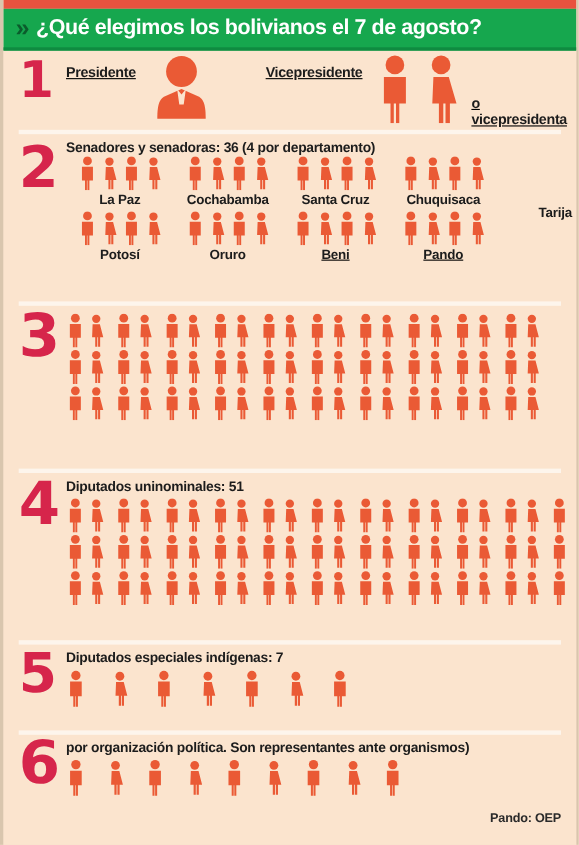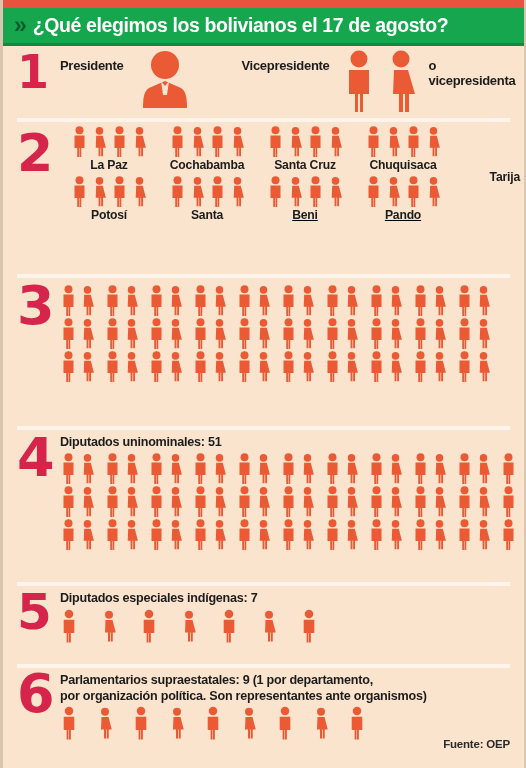--- a/index.html
+++ b/index.html
@@ -90,20 +90,21 @@
     text-align: center;
   }
 
   
   .sec1 { height: 72px; }
   .sec1 .num { top: 8px; font-size: 46px; }
   .s1-inner {
     display: flex;
     align-items: flex-end;
     padding-top: 4px;
+    text-decoration: underline;
   }
   .s1-lbl {
     font-size: 13px;
     font-weight: bold;
     color: #1c1c1c;
     letter-spacing: -0.3px;
     align-self: flex-start;
     padding-top: 8px;
   }
 
@@ -155,21 +156,21 @@
 </style>
 </head>
 <body>
 
 <div id="infographic">
 
   <div class="top-strip"></div>
 
   <div class="banner">
     <span class="chevron">»</span>
-    <span class="banner-title">¿Qué elegimos los bolivianos el 17 de agosto?</span>
+    <span class="banner-title">¿Qué elegimos los bolivianos el 7 de agosto?</span>
   </div>
 
   <div class="section sec1">
     <div class="num">1</div>
     <div class="sec-body">
       <div class="s1-inner">
         <span class="s1-lbl">Presidente</span>
         <span style="margin-left:14px;">
           <svg width="56" height="62" viewBox="0 0 56 62">
             <circle cx="28" cy="15" r="14" fill="#ea5a35"></circle>
@@ -183,30 +184,31 @@
             <circle cx="17" cy="9" r="8.5" fill="#ea5a35"></circle>
             <path d="M7 20 h20 v24 h-6 v18 h-3 v-18 h-2 v18 h-3 v-18 h-6 Z" fill="#ea5a35"></path>
           </svg>
         </span>
         <span style="margin-left:7px;">
           <svg width="36" height="62" viewBox="0 0 36 62">
             <circle cx="18" cy="9" r="8.5" fill="#ea5a35"></circle>
             <path d="M11 20 h14 l7 24 h-6 v18 h-4 v-18 h-2 v18 h-4 v-18 h-6 Z" fill="#ea5a35"></path>
           </svg>
         </span>
-        <span class="s1-lbl" style="margin-left:10px;">o vicepresidenta</span>
+        <span class="s1-lbl" style="margin-left:10px;margin-top:28px;">o vicepresidenta</span>
       </div>
     </div>
   </div>
 
   <div class="divider"></div>
 
   <div class="section sec2">
     <div class="num">2</div>
     <div class="sec-body">
+      <div class="caption">Senadores y senadoras:  36 (4 por departamento)</div>
       <div class="dept-rows">
 
         <div class="dept-row">
           <div class="dept" style="width:98px;">
             <div class="quad">
                 <span style="line-height: 0;"><svg width="17" height="31" viewBox="0 0 34 62">
                     <circle cx="17" cy="8.5" r="8" fill="#ea5a35"></circle>
                     <path d="M7 19 h20 v25 h-6.5 v18 h-3.5 v-18 h-1 v18 h-3.5 v-18 h-5.5 Z" fill="#ea5a35"></path>
                   </svg></span>
                 <span style="line-height: 0;"><svg width="17" height="31" viewBox="0 0 36 62">
@@ -323,21 +325,21 @@
                   </svg></span>
                 <span style="line-height: 0;"><svg width="17" height="31" viewBox="0 0 34 62">
                     <circle cx="17" cy="8.5" r="8" fill="#ea5a35"></circle>
                     <path d="M7 19 h20 v25 h-6.5 v18 h-3.5 v-18 h-1 v18 h-3.5 v-18 h-5.5 Z" fill="#ea5a35"></path>
                   </svg></span>
                 <span style="line-height: 0;"><svg width="17" height="31" viewBox="0 0 36 62">
                     <circle cx="18" cy="8.5" r="8" fill="#ea5a35"></circle>
                     <path d="M11 19 h14 l6.5 25 h-6 v18 h-4 v-18 h-1.5 v18 h-4 v-18 h-6 Z" fill="#ea5a35"></path>
                   </svg></span>
               </div>
-            <div class="small-label">Santa</div>
+            <div class="small-label">Oruro</div>
           </div>
           <div class="dept" style="width:98px;text-decoration:underline;">
             <div class="quad">
                 <span style="line-height: 0;"><svg width="17" height="31" viewBox="0 0 34 62">
                     <circle cx="17" cy="8.5" r="8" fill="#ea5a35"></circle>
                     <path d="M7 19 h20 v25 h-6.5 v18 h-3.5 v-18 h-1 v18 h-3.5 v-18 h-5.5 Z" fill="#ea5a35"></path>
                   </svg></span>
                 <span style="line-height: 0;"><svg width="17" height="31" viewBox="0 0 36 62">
                     <circle cx="18" cy="8.5" r="8" fill="#ea5a35"></circle>
                     <path d="M11 19 h14 l6.5 25 h-6 v18 h-4 v-18 h-1.5 v18 h-4 v-18 h-6 Z" fill="#ea5a35"></path>
@@ -1067,21 +1069,20 @@
             </svg></span>
         </div>
     </div>
   </div>
 
   <div class="divider"></div>
 
   <div class="section sec6">
     <div class="num">6</div>
     <div class="sec-body">
-      <div class="caption caption-wrap">Parlamentarios supraestatales: 9 (1 por departamento,</div>
       <div class="caption caption-wrap">por organización política. Son representantes ante organismos)</div>
       <div class="spread-row6">
           <span style="line-height: 0;"><svg width="18" height="34" viewBox="0 0 34 62">
               <circle cx="17" cy="8.5" r="8" fill="#ea5a35"></circle>
               <path d="M7 19 h20 v25 h-6.5 v18 h-3.5 v-18 h-1 v18 h-3.5 v-18 h-5.5 Z" fill="#ea5a35"></path>
             </svg></span>
           <span style="line-height: 0;"><svg width="18" height="34" viewBox="0 0 36 62">
               <circle cx="18" cy="8.5" r="8" fill="#ea5a35"></circle>
               <path d="M11 19 h14 l6.5 25 h-6 v18 h-4 v-18 h-1.5 v18 h-4 v-18 h-6 Z" fill="#ea5a35"></path>
             </svg></span>
@@ -1108,16 +1109,16 @@
           <span style="line-height: 0;"><svg width="18" height="34" viewBox="0 0 36 62">
               <circle cx="18" cy="8.5" r="8" fill="#ea5a35"></circle>
               <path d="M11 19 h14 l6.5 25 h-6 v18 h-4 v-18 h-1.5 v18 h-4 v-18 h-6 Z" fill="#ea5a35"></path>
             </svg></span>
           <span style="line-height: 0;"><svg width="18" height="34" viewBox="0 0 34 62">
               <circle cx="17" cy="8.5" r="8" fill="#ea5a35"></circle>
               <path d="M7 19 h20 v25 h-6.5 v18 h-3.5 v-18 h-1 v18 h-3.5 v-18 h-5.5 Z" fill="#ea5a35"></path>
             </svg></span>
         </div>
     </div>
-    <div class="fuente">Fuente: OEP</div>
+    <div class="fuente">Pando: OEP</div>
   </div>
 
 </div>
 
 </body></html>

